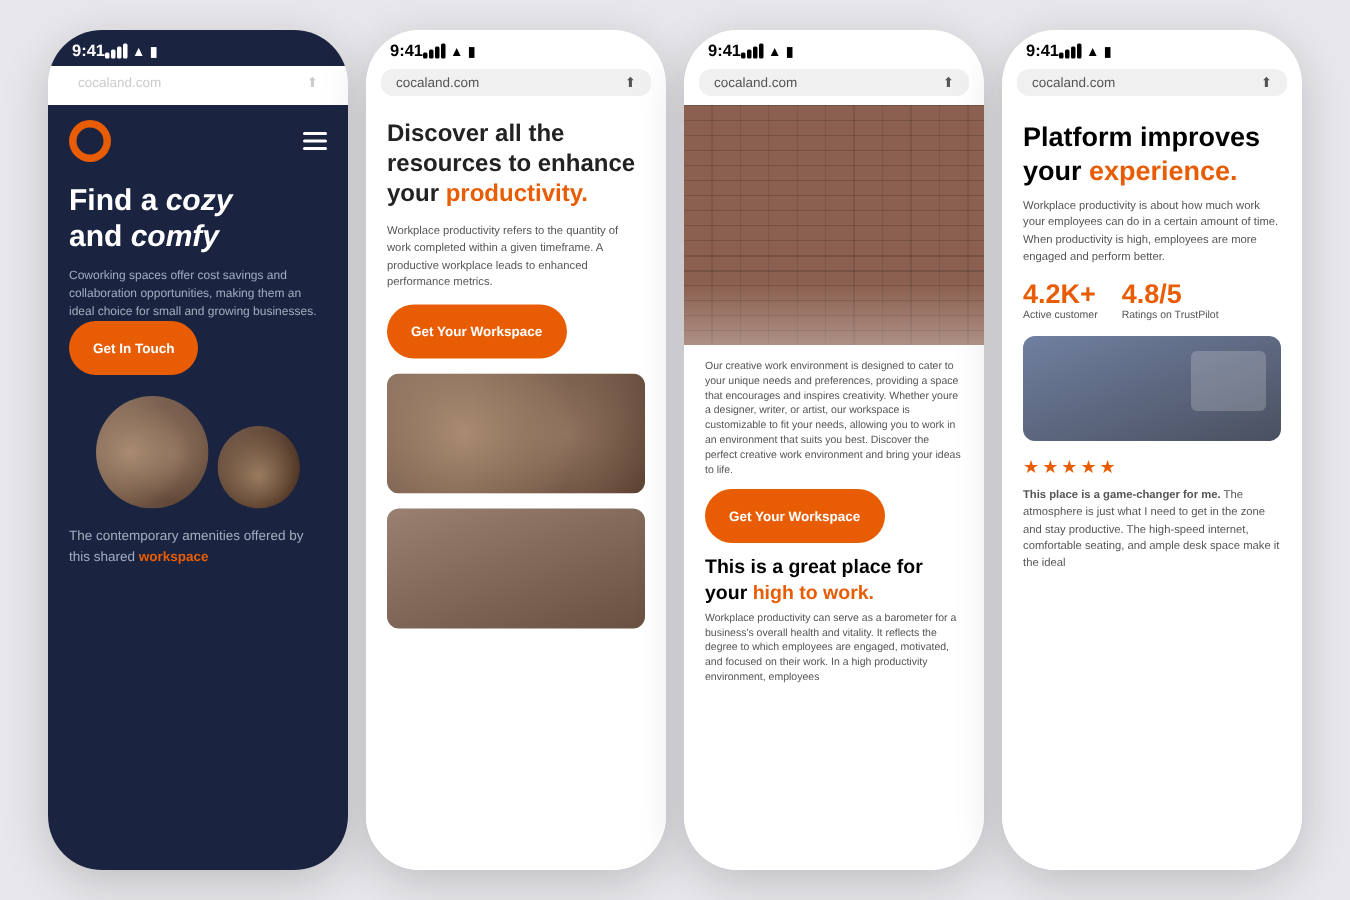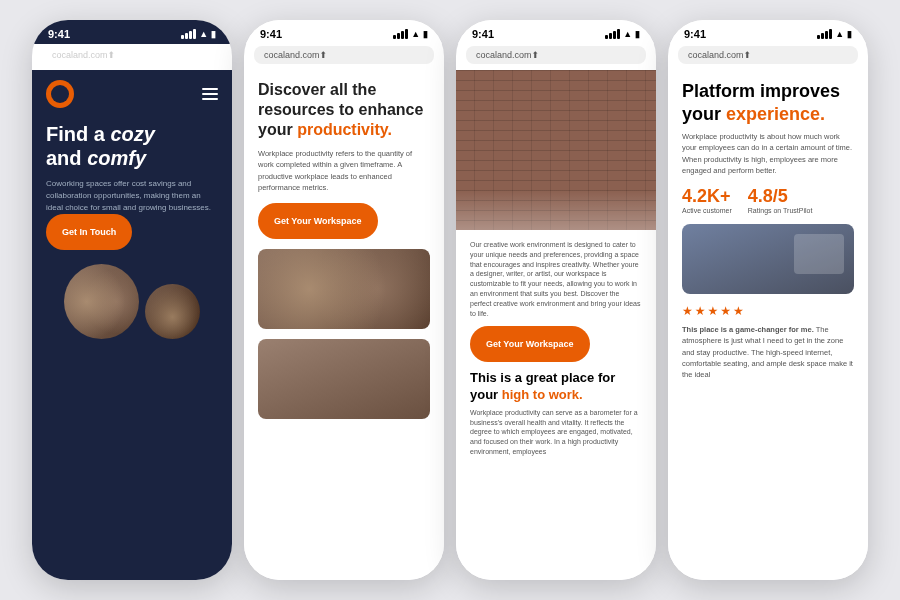--- a/index.html
+++ b/index.html
@@ -23,21 +23,20 @@
       height: 560px;
       overflow: hidden;
       box-shadow: 0 8px 32px rgba(0,0,0,0.18);
       display: flex;
       flex-direction: column;
       flex-shrink: 0;
     }
 
     .phone-status-bar {
       display: flex;
-      justify-content: space-between;
       align-items: center;
       padding: 8px 16px 4px;
       font-size: 10px;
       font-weight: 600;
       background: inherit;
     }
 
     .phone-status-bar .time { font-weight: 700; font-size: 11px; }
     .status-icons { display: flex; gap: 3px; align-items: center; }
     .signal-bars { display: flex; gap: 1px; align-items: flex-end; }
@@ -51,20 +50,21 @@
 
     .address-bar {
       margin: 2px 10px 6px;
       background: #f0f0f0;
       border-radius: 8px;
       padding: 4px 10px;
       font-size: 9px;
       color: #555;
       display: flex;
       align-items: center;
+      justify-content: space-between;
     }
 
     .phone-content {
       flex: 1;
       overflow: hidden;
     }
 
     
     .phone1 .phone-status-bar { background: #1a2340; color: #fff; }
     .phone1 .signal-bar { background: #fff; }
@@ -407,20 +407,24 @@
           <span class="highlight-italic highlight-bold">comfy</span>
           <br>
         </h1>
         <p class="phone1-sub">Coworking spaces offer cost savings and collaboration opportunities, making them an ideal choice for small and growing businesses.</p>
         <button class="btn-orange">Get In Touch</button>
       </div>
       <div class="phone1-images">
         <div class="circle-img circle-img-large img-overlay-people"></div>
         <div class="circle-img circle-img-small img-overlay-cafe"></div>
       </div>
+      <p class="phone1-bottom-text">
+        <span>The contemporary amenities offered by this shared </span>
+        <span class="orange-text">workspace</span>
+      </p>
     </div>
   </div>
 </div>
 
 <div class="phone-frame">
   <div class="phone-status-bar">
     <span class="time">9:41</span>
     <div class="status-icons">
       <div class="signal-bars">
         <div class="signal-bar sb1"></div>

